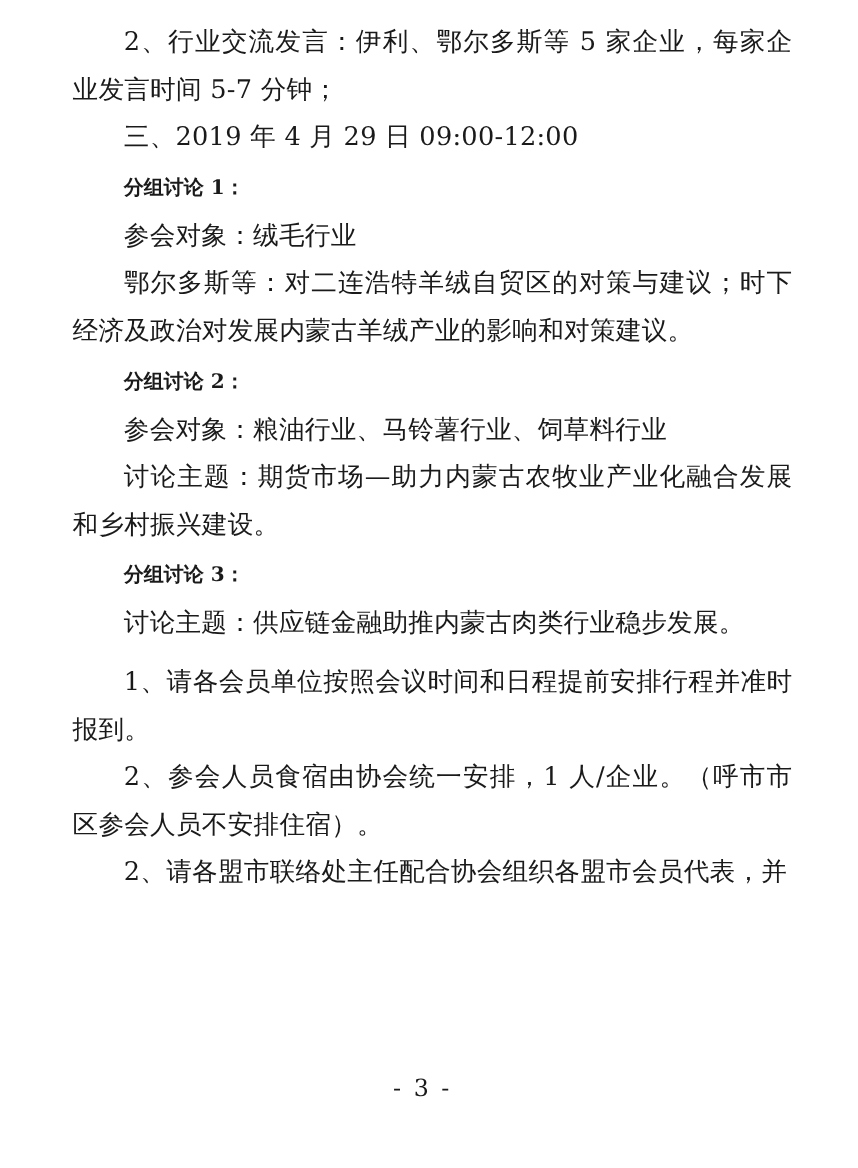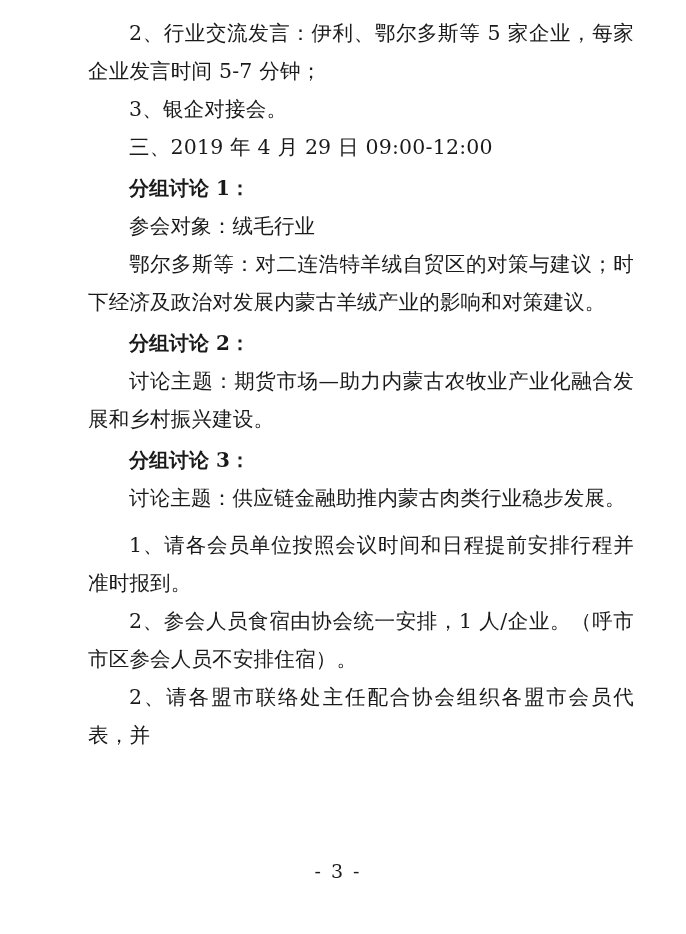--- a/index.html
+++ b/index.html
@@ -12,36 +12,36 @@
     background: #ffffff;
     font-family: "DejaVu Serif", "Liberation Serif", serif;
     color: #1a1a1a;
     overflow: hidden;
   }
   .page {
     position: relative;
     width: 686px;
     height: 906px;
     box-sizing: border-box;
-    padding: 14px 52px 0 88px;
+    padding: 14px 52px 0 58px;
   }
   .para {
     font-size: 20.5px;
     line-height: 38px;
     text-align: justify;
     text-justify: inter-ideograph;
     margin: 0;
     letter-spacing: 0.2px;
   }
   .indent {
     text-indent: 41px;
   }
   .heading {
     font-weight: bold;
-    font-size: 20px;
+    font-size: 16px;
     line-height: 38px;
     margin: 0;
     text-indent: 41px;
   }
   .spacer-sm {
     height: 6px;
   }
   .spacer-xs {
     height: 3px;
   }
@@ -57,36 +57,36 @@
     padding-right: 10px;
   }
 </style>
 </head>
 <body>
 
 <div class="page">
 
   <p class="para indent">2、行业交流发言：伊利、鄂尔多斯等 5 家企业，每家企业发言时间 5-7 分钟；</p>
 
-  <p class="para indent">3、银企对接会。</p>
 
   <p class="para indent">三、2019 年 4 月 29 日    09:00-12:00</p>
 
   <div class="spacer-xs"></div>
 
   <p class="heading">分组讨论 1：</p>
 
   <p class="para indent">参会对象：绒毛行业</p>
 
   <p class="para indent">鄂尔多斯等：对二连浩特羊绒自贸区的对策与建议；时下经济及政治对发展内蒙古羊绒产业的影响和对策建议。</p>
 
   <div class="spacer-xs"></div>
 
   <p class="heading">分组讨论 2：</p>
 
+  <p class="para indent">参会对象：粮油行业、马铃薯行业、饲草料行业</p>
 
   <p class="para indent">讨论主题：期货市场—助力内蒙古农牧业产业化融合发展和乡村振兴建设。</p>
 
   <div class="spacer-xs"></div>
 
   <p class="heading">分组讨论 3：</p>
 
 
   <p class="para indent">讨论主题：供应链金融助推内蒙古肉类行业稳步发展。</p>
 

